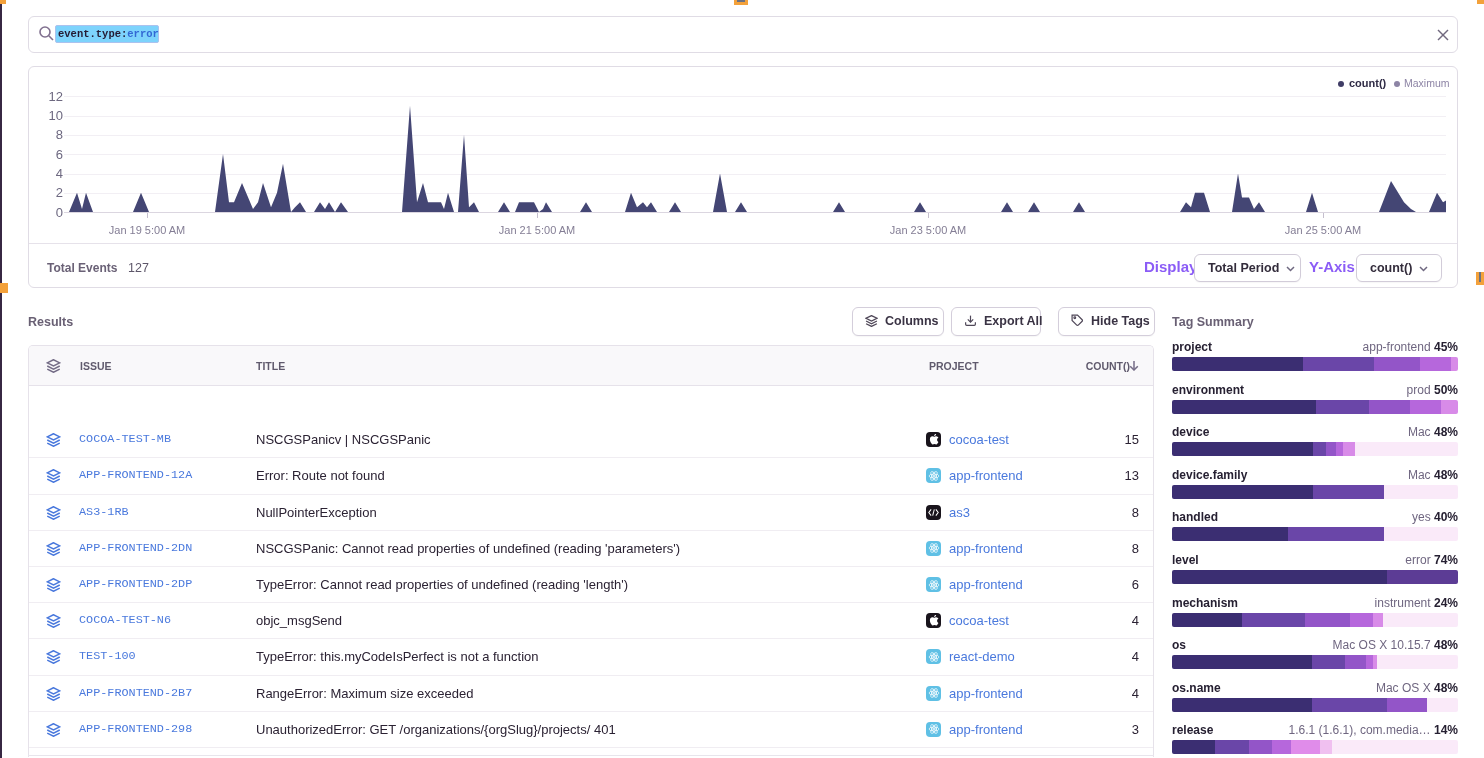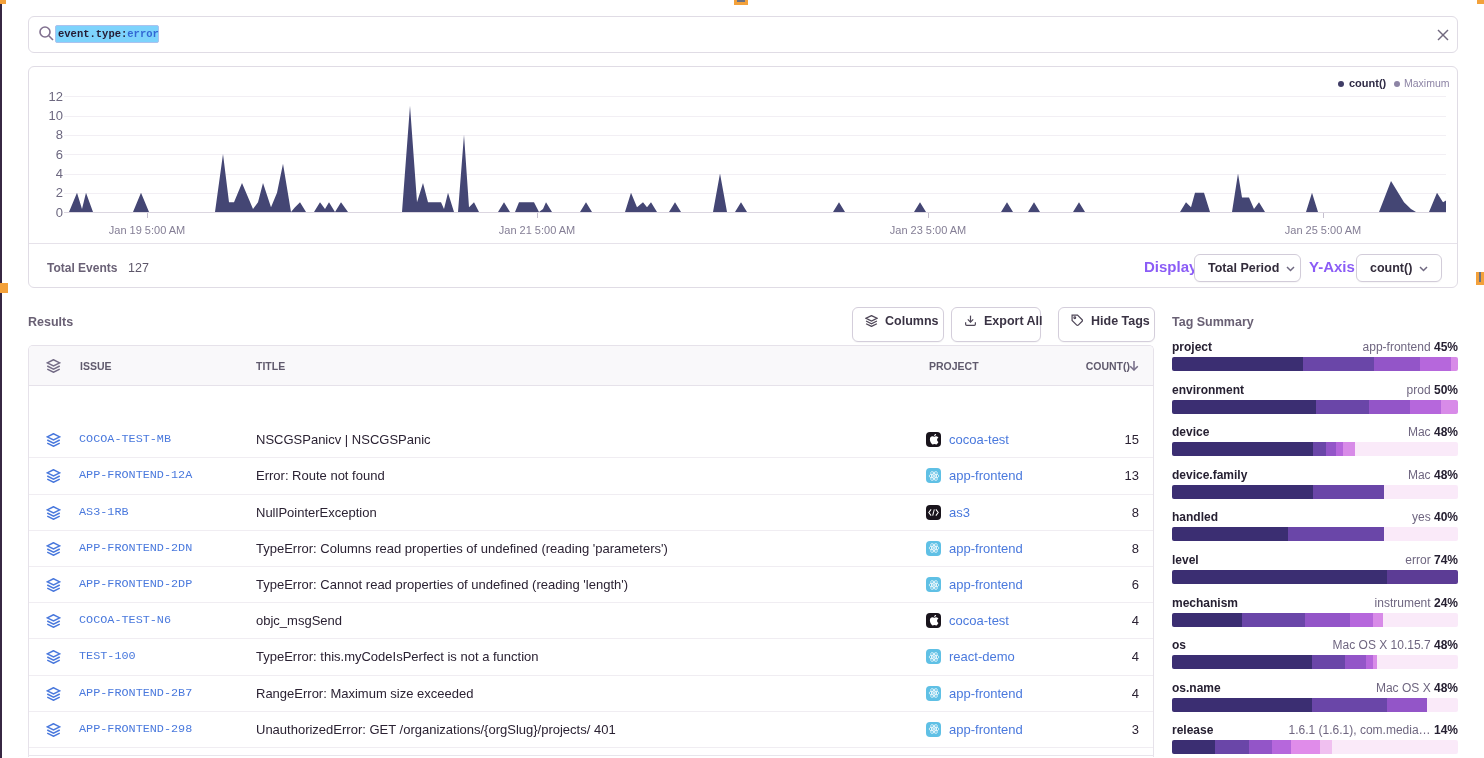--- a/index.html
+++ b/index.html
@@ -29,21 +29,21 @@
 #chfoot .te { position:absolute; left:18px; top:17px; font-size:12px; font-weight:bold; color:#6a6176; }
 #chfoot .tv { position:absolute; left:99px; top:17px; font-size:12.5px; color:#5d5669; }
 .ctrlab { position:absolute; top:14px; font-size:15px; font-weight:bold; color:#8b5cf6; }
 .dropbtn { position:absolute; top:10px; height:28px; border:1px solid #d2ccd9; border-radius:6px;
   background:#fff; font-size:12.5px; font-weight:bold; color:#332c3b; line-height:26px; text-align:left;
   padding-left:13px; box-shadow:0 1px 1px rgba(50,40,60,.04); }
 .chev { display:inline-block; margin-left:7px; }
 
 
 #results { left:28px; top:315px; font-size:12.5px; font-weight:bold; color:#696074; }
-.btn { position:absolute; top:307px; height:35px; border:1px solid #d4cedb; border-radius:6px;
+.btn { position:absolute; top:307px; height:29px; border:1px solid #d4cedb; border-radius:6px;
   background:#fff; font-size:12.5px; font-weight:bold; color:#3a3344; line-height:27px;
   box-shadow:0 1px 1px rgba(50,40,60,.04); white-space:nowrap; }
 .btn svg { display:inline-block; vertical-align:-2px; margin-right:7px; }
 
 
 #tbl { left:28px; top:345px; width:1126px; height:412px; border:1px solid #e6e2ea;
   border-radius:5px 5px 0 0; border-bottom:none; background:#fff; overflow:hidden; }
 #thead { position:absolute; left:0; top:0; width:1124px; height:40px; background:#f9f8fa;
   border-bottom:1px solid #e6e2ea; font-size:10.5px; font-weight:bold; color:#605a6d; }
 #thead div, .trow div { position:absolute; }
@@ -216,21 +216,21 @@
       <div class="pn">as3</div>
       <div class="c-count">8</div>
     </div>
     <div class="trow" style="top:184.8px">
       <svg class="abs c-icon" width="15" height="14" viewBox="0 0 24 22" fill="none" stroke="#4a79dd" stroke-width="2.4">
         <path d="M12 1 2 6l10 5 10-5z"></path>
         <path d="M2 11l10 5 10-5"></path>
         <path d="M2 16l10 5 10-5"></path>
       </svg>
       <div class="c-issue">APP-FRONTEND-2DN</div>
-      <div class="c-title">TypeError: Columns read properties of undefined (reading 'parameters')</div>
+      <div class="c-title">NSCGSPanic: Cannot read properties of undefined (reading 'parameters')</div>
       <span class="abs c-projicon" style="background:#5fc0e5"></span>
       <svg class="abs" style="left:898.5px;top:11.5px" width="12" height="12" viewBox="0 0 24 24" fill="none" stroke="#fff" stroke-width="1.4">
         <ellipse cx="12" cy="12" rx="10" ry="4"></ellipse>
         <ellipse cx="12" cy="12" rx="10" ry="4" transform="rotate(60 12 12)"></ellipse>
         <ellipse cx="12" cy="12" rx="10" ry="4" transform="rotate(120 12 12)"></ellipse>
         <circle cx="12" cy="12" r="1.8" fill="#fff" stroke="none"></circle>
       </svg>
       <div class="pn">app-frontend</div>
       <div class="c-count">8</div>
     </div>

